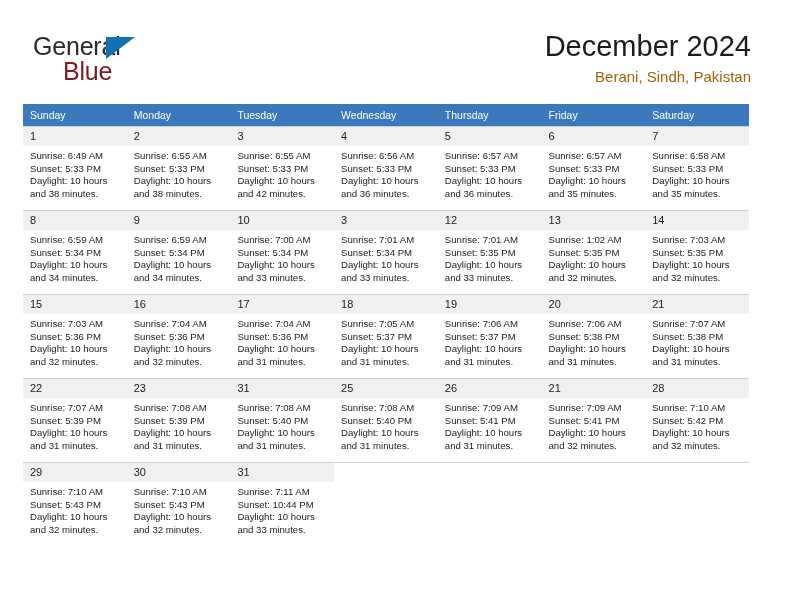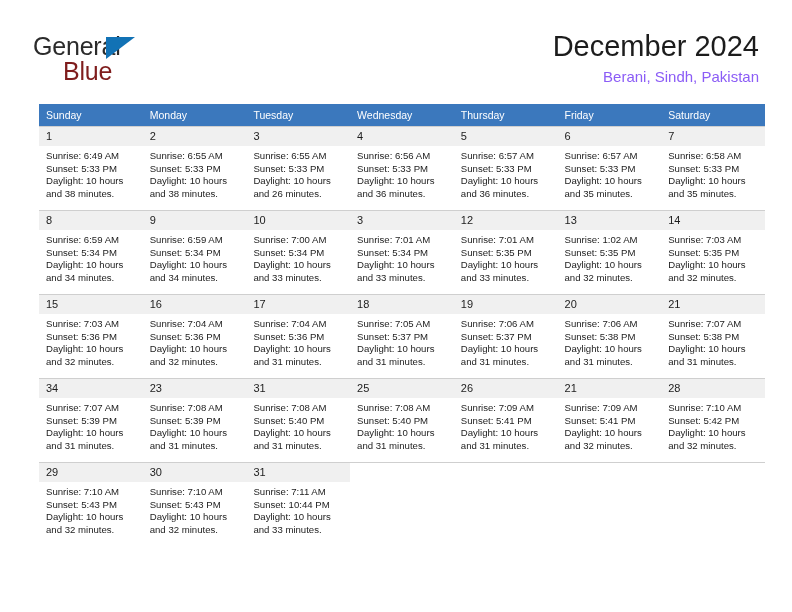--- a/index.html
+++ b/index.html
@@ -60,44 +60,44 @@
     position: absolute;
     left: 30px;
     top: 25px;
     font-size: 25px;
     line-height: 28px;
     color: #7f1d1d;
     letter-spacing: -0.2px;
   }
   .titleblock {
     position: absolute;
-    right: 0;
+    right: 8px;
     top: 0;
     text-align: right;
   }
   .cal-title {
     font-size: 29px;
     line-height: 36px;
     color: #1c1c1c;
     font-weight: normal;
     margin: 0;
     white-space: nowrap;
   }
   .cal-subtitle {
     font-size: 15px;
     line-height: 22px;
-    color: #8b5cf6;
+    color: #a16207;
     margin: 2px 0 0 0;
     white-space: nowrap;
   }
 
   
   .calendar {
     position: absolute;
-    left: 39px;
+    left: 23px;
     top: 104px;
     width: 726px;
     border-collapse: collapse;
     table-layout: fixed;
   }
   .calendar th {
     background: #3b78bd;
     color: #ffffff;
     font-size: 10.5px;
     font-weight: normal;
@@ -198,21 +198,21 @@
               </div>
             </div>
           </td>
           <td>
             <div class="daycell">
               <div class="daynum">3</div>
               <div class="dayinfo">
                 <div>Sunrise: 6:55 AM</div>
                 <div>Sunset: 5:33 PM</div>
                 <div>Daylight: 10 hours</div>
-                <div>and 26 minutes.</div>
+                <div>and 42 minutes.</div>
               </div>
             </div>
           </td>
           <td>
             <div class="daycell">
               <div class="daynum">4</div>
               <div class="dayinfo">
                 <div>Sunrise: 6:56 AM</div>
                 <div>Sunset: 5:33 PM</div>
                 <div>Daylight: 10 hours</div>
@@ -408,21 +408,21 @@
                 <div>Sunset: 5:38 PM</div>
                 <div>Daylight: 10 hours</div>
                 <div>and 31 minutes.</div>
               </div>
             </div>
           </td>
         </tr>
         <tr>
           <td>
             <div class="daycell">
-              <div class="daynum">34</div>
+              <div class="daynum">22</div>
               <div class="dayinfo">
                 <div>Sunrise: 7:07 AM</div>
                 <div>Sunset: 5:39 PM</div>
                 <div>Daylight: 10 hours</div>
                 <div>and 31 minutes.</div>
               </div>
             </div>
           </td>
           <td>
             <div class="daycell">

